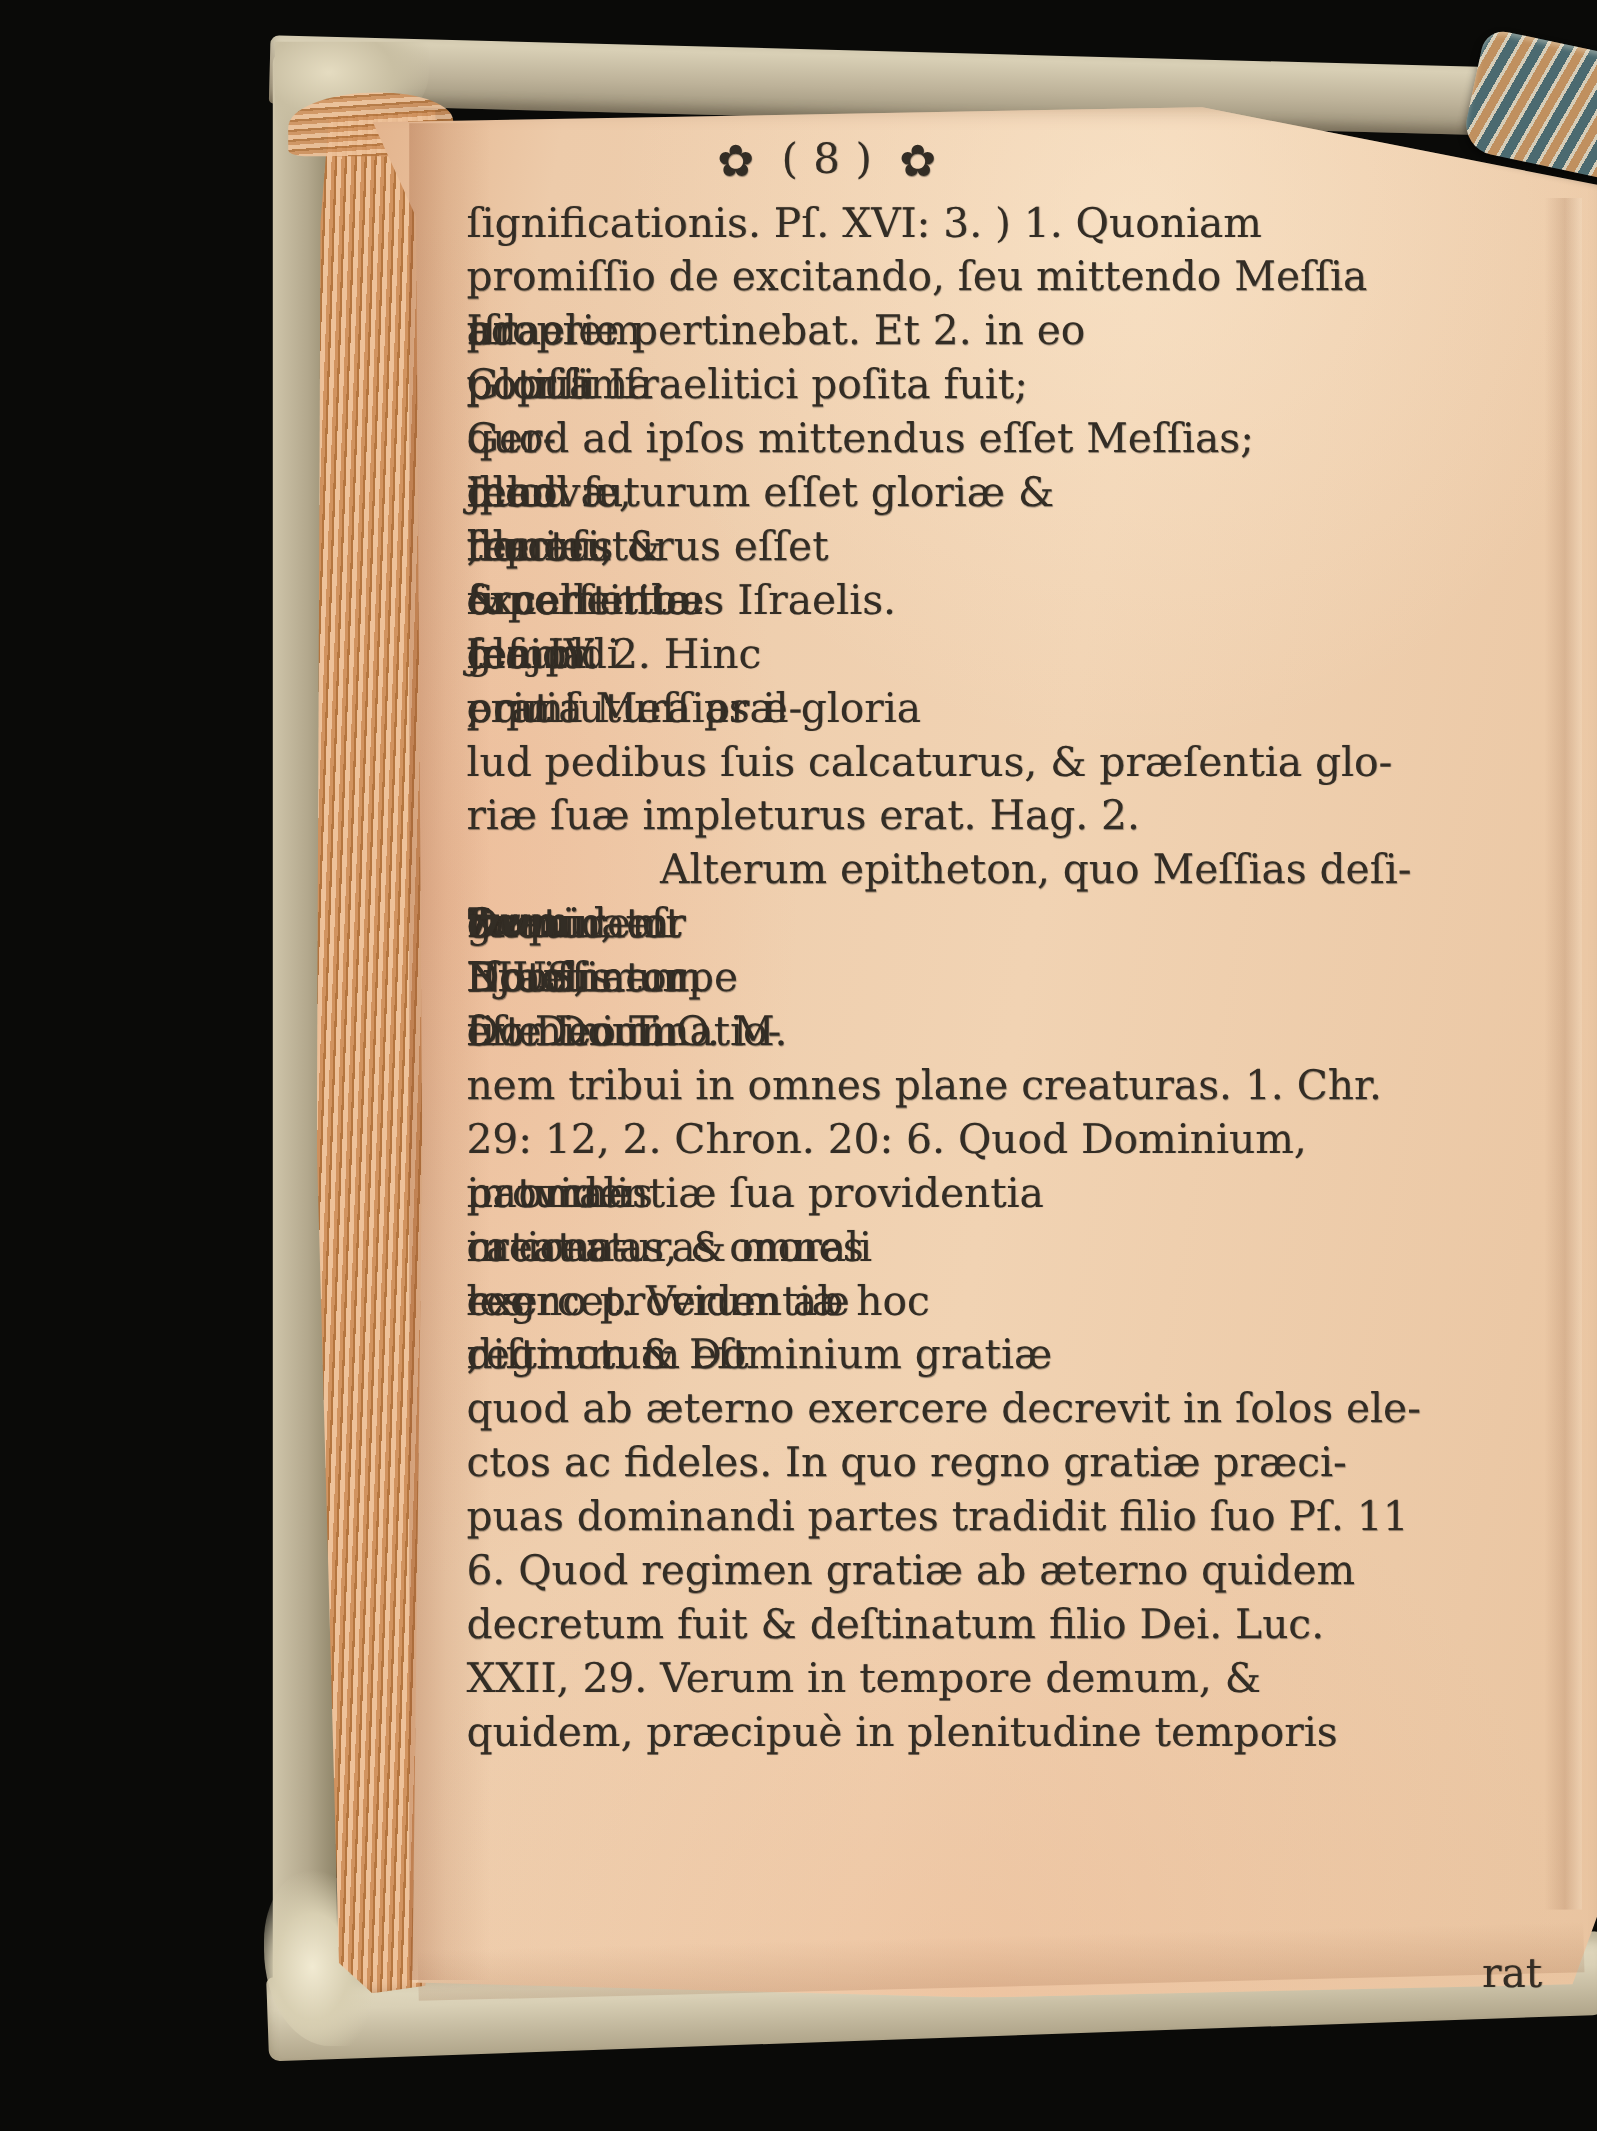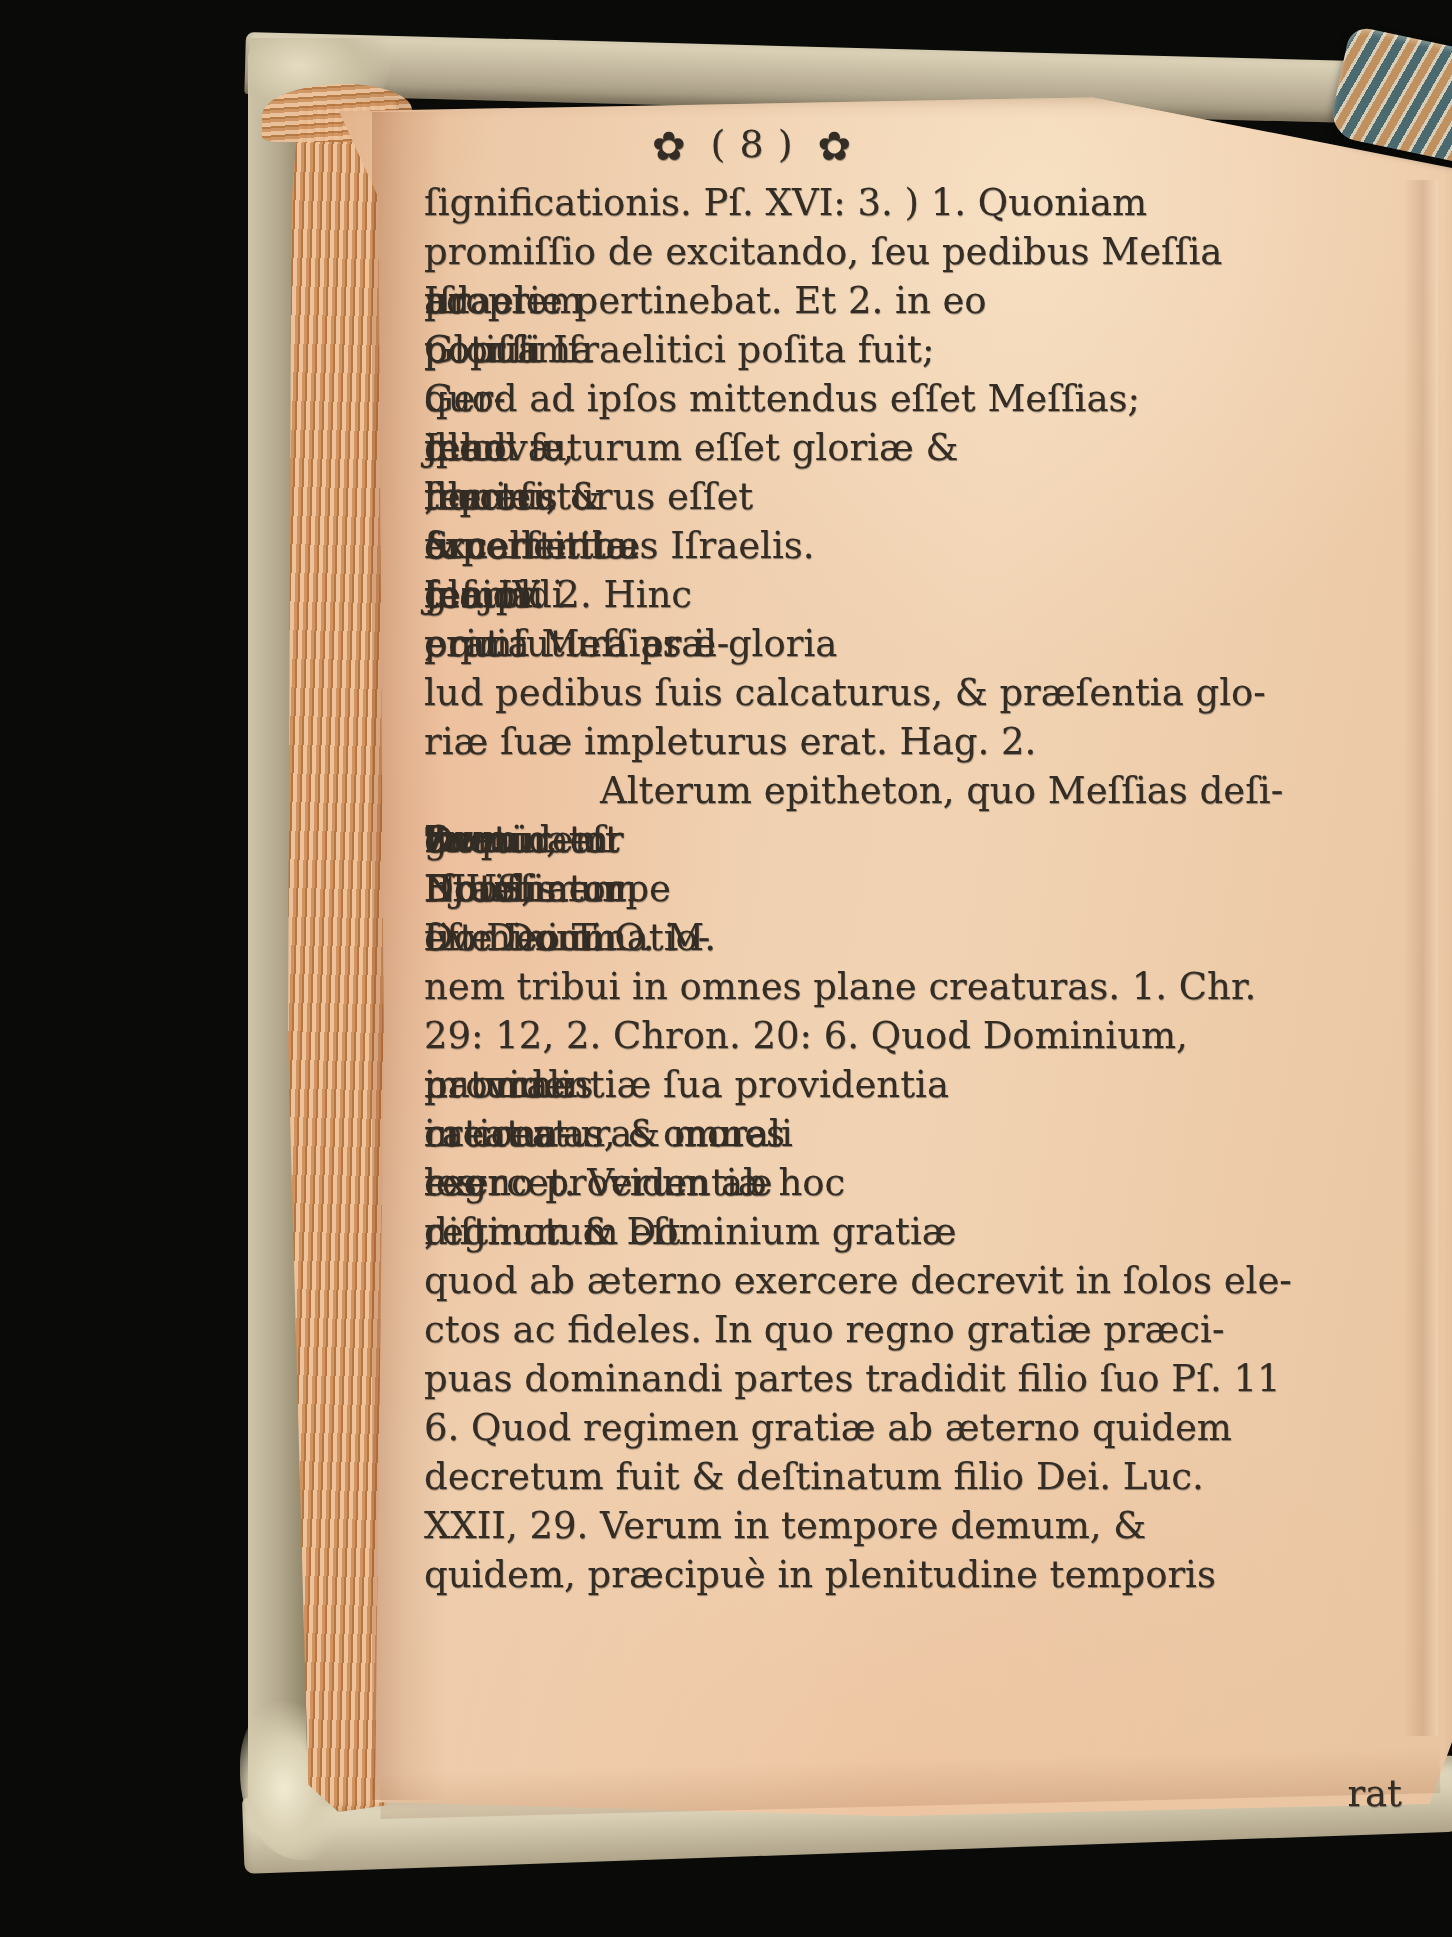--- a/index.html
+++ b/index.html
@@ -106,21 +106,21 @@
 
   <div class="page-header print">
     <span class="ornament">✿</span><span class="pageno">( 8 )</span><span class="ornament">✿</span>
   </div>
 
   <div class="text-body print">
       <div class="tline">
         <span class="seg-roman">ſignificationis. Pſ. XVI: 3. )   1. Quoniam</span>
       </div>
       <div class="tline">
-        <span class="seg-roman">promiſſio de excitando, ſeu pedibus Meſſia</span>
+        <span class="seg-roman">promiſſio de excitando, ſeu mittendo Meſſia</span>
       </div>
       <div class="tline">
         <span class="seg-roman">ad </span>
         <span class="seg-italic">Iſraelem</span>
         <span class="seg-roman"> proprie pertinebat.   Et 2. in eo</span>
       </div>
       <div class="tline">
         <span class="seg-roman">potiſſima </span>
         <span class="seg-italic">Gloria</span>
         <span class="seg-roman"> populi Iſraelitici poſita fuit;</span>

